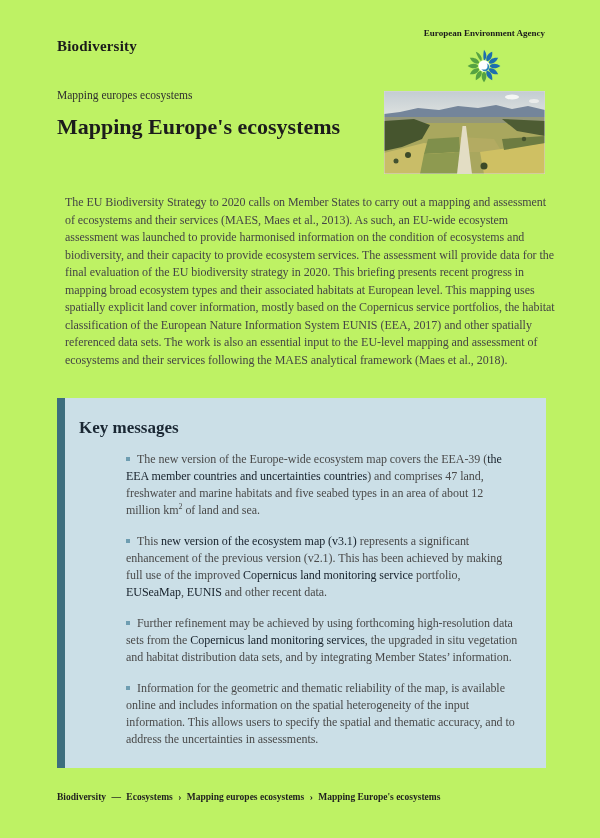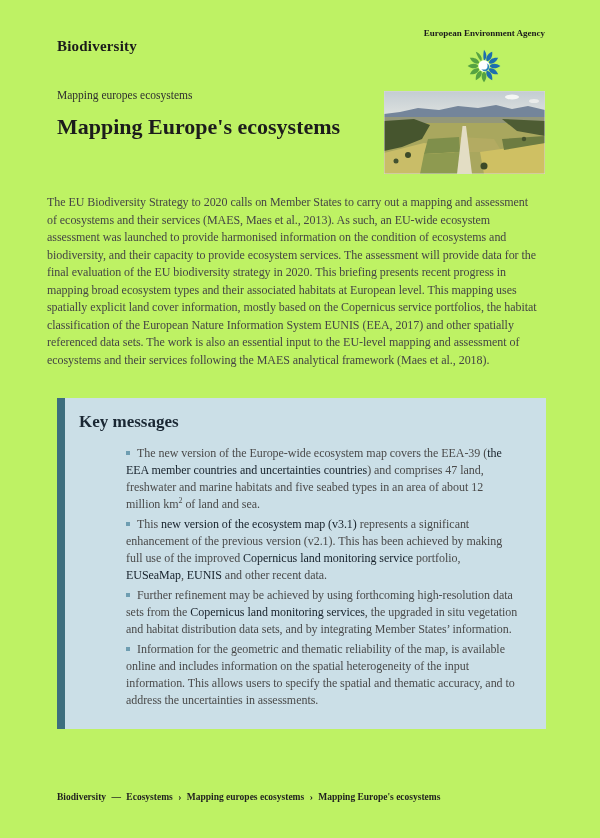--- a/index.html
+++ b/index.html
@@ -31,42 +31,42 @@
   }
   .page-title {
     position:absolute; left:57px; top:112px; width:320px;
     font-size:22px; line-height:29px; font-weight:bold; color:#1c1c1c;
   }
   .photo {
     position:absolute; left:384px; top:91px;
     width:161px; height:83px; display:block;
   }
   .intro {
-    position:absolute; left:47px; top:194px; width:490px;
+    position:absolute; left:65px; top:194px; width:490px;
     font-size:12px; line-height:17.5px; color:#454545;
     letter-spacing:-0.05px;
   }
 
   
   .key-box {
     position:absolute; left:57px; top:398px; width:489px;
     background:#cbdfe7;
     border-left:8px solid #3d6e7e;
-    padding:14px 0 20px 0;
+    padding:20px 0 20px 0;
   }
   .key-box h2 {
     margin:0 0 13px 14px;
     font-size:17px; font-weight:bold; color:#1a2733;
   }
   .key-box ul {
     margin:0 26px 0 61px; padding:0; list-style:none;
     font-size:12px; line-height:17px; color:#4a4a4a;
     letter-spacing:-0.05px;
   }
-  .key-box li + li { margin-top:3px; }
+  .key-box li + li { margin-top:14px; }
   .key-box li::before {
     content:""; display:inline-block;
     width:4px; height:4px; background:#6e9db1;
     margin:0 7px 2px 0; vertical-align:middle;
   }
   .msg-link { color:#16202a; }
   sup { font-size:8px; line-height:0; }
 
   
   .breadcrumb {

